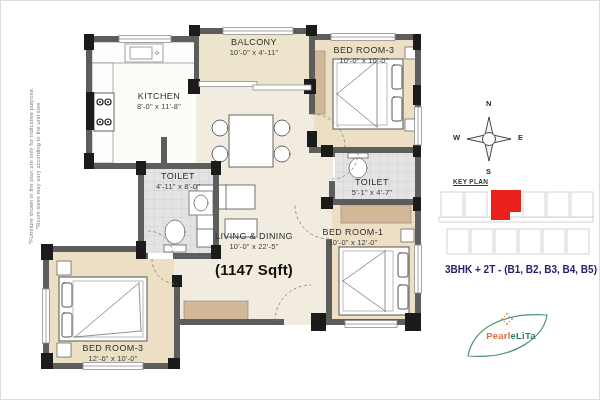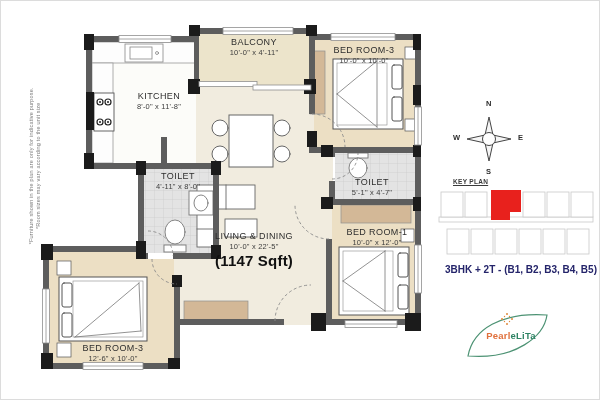--- a/index.html
+++ b/index.html
@@ -5,21 +5,21 @@
   html,body{margin:0;padding:0;background:#fff;}
   .canvas{
     position:relative;width:598px;height:398px;border:1px solid #dcdcdc;
     font-family:"Liberation Sans",sans-serif;overflow:hidden;background:#fff;
   }
   .canvas svg{display:block;}
   .layer{position:absolute;left:0;top:0;}
   .rlabel{position:absolute;transform:translateX(-50%);text-align:center;white-space:nowrap;color:#2e2e2e;}
   .rname{font-size:9px;font-weight:normal;letter-spacing:.4px;}
   .rdim{font-size:7.5px;margin-top:1px;color:#3c3c3c;letter-spacing:.2px;}
-  .area{font-size:15px;font-weight:bold;color:#101010;margin-top:1px;letter-spacing:.2px;}
+  .area{font-size:15px;font-weight:bold;color:#101010;margin-top:10px;letter-spacing:.2px;}
   .compass{position:absolute;left:450px;top:100px;width:76px;height:76px;}
   .compass-letter{position:absolute;font-size:7.5px;font-weight:bold;color:#2c2c2c;}
   .cl-n{left:35px;top:-2px;}
   .cl-s{left:35px;top:66px;}
   .cl-w{left:2px;top:32px;}
   .cl-e{left:67px;top:32px;}
   .keyplan-label{position:absolute;left:452px;top:177px;font-size:6.5px;font-weight:bold;color:#3a3a3a;text-decoration:underline;letter-spacing:.3px;}
   .keyplan{position:absolute;left:436px;top:186px;}
   .unit-info{position:absolute;left:444px;top:263px;font-size:10px;font-weight:bold;color:#24246a;white-space:nowrap;}
   .logo{position:absolute;left:460px;top:298px;width:92px;height:70px;}
@@ -254,21 +254,21 @@
   </div>
   <div class="rlabel" style="left:371px;top:176px">
     <div class="rname">TOILET</div>
     <div class="rdim">5'-1" x 4'-7"</div>
   </div>
   <div class="rlabel" style="left:253px;top:230px">
     <div class="rname">LIVING &amp; DINING</div>
     <div class="rdim">10'-0" x 22'-5"</div>
     <div class="area">(1147 Sqft)</div>
   </div>
-  <div class="rlabel" style="left:376px;top:226px">
+  <div class="rlabel" style="left:352px;top:226px">
     <div class="rname">BED ROOM-1</div>
     <div class="rdim">10'-0" x 12'-0"</div>
   </div>
   <div class="rlabel" style="left:112px;top:342px">
     <div class="rname">BED ROOM-3</div>
     <div class="rdim">12'-6" x 10'-0"</div>
   </div>
 
   <div class="disclaimer">
     <div>*Furniture shown in the plan are only for indicative purpose.</div>

